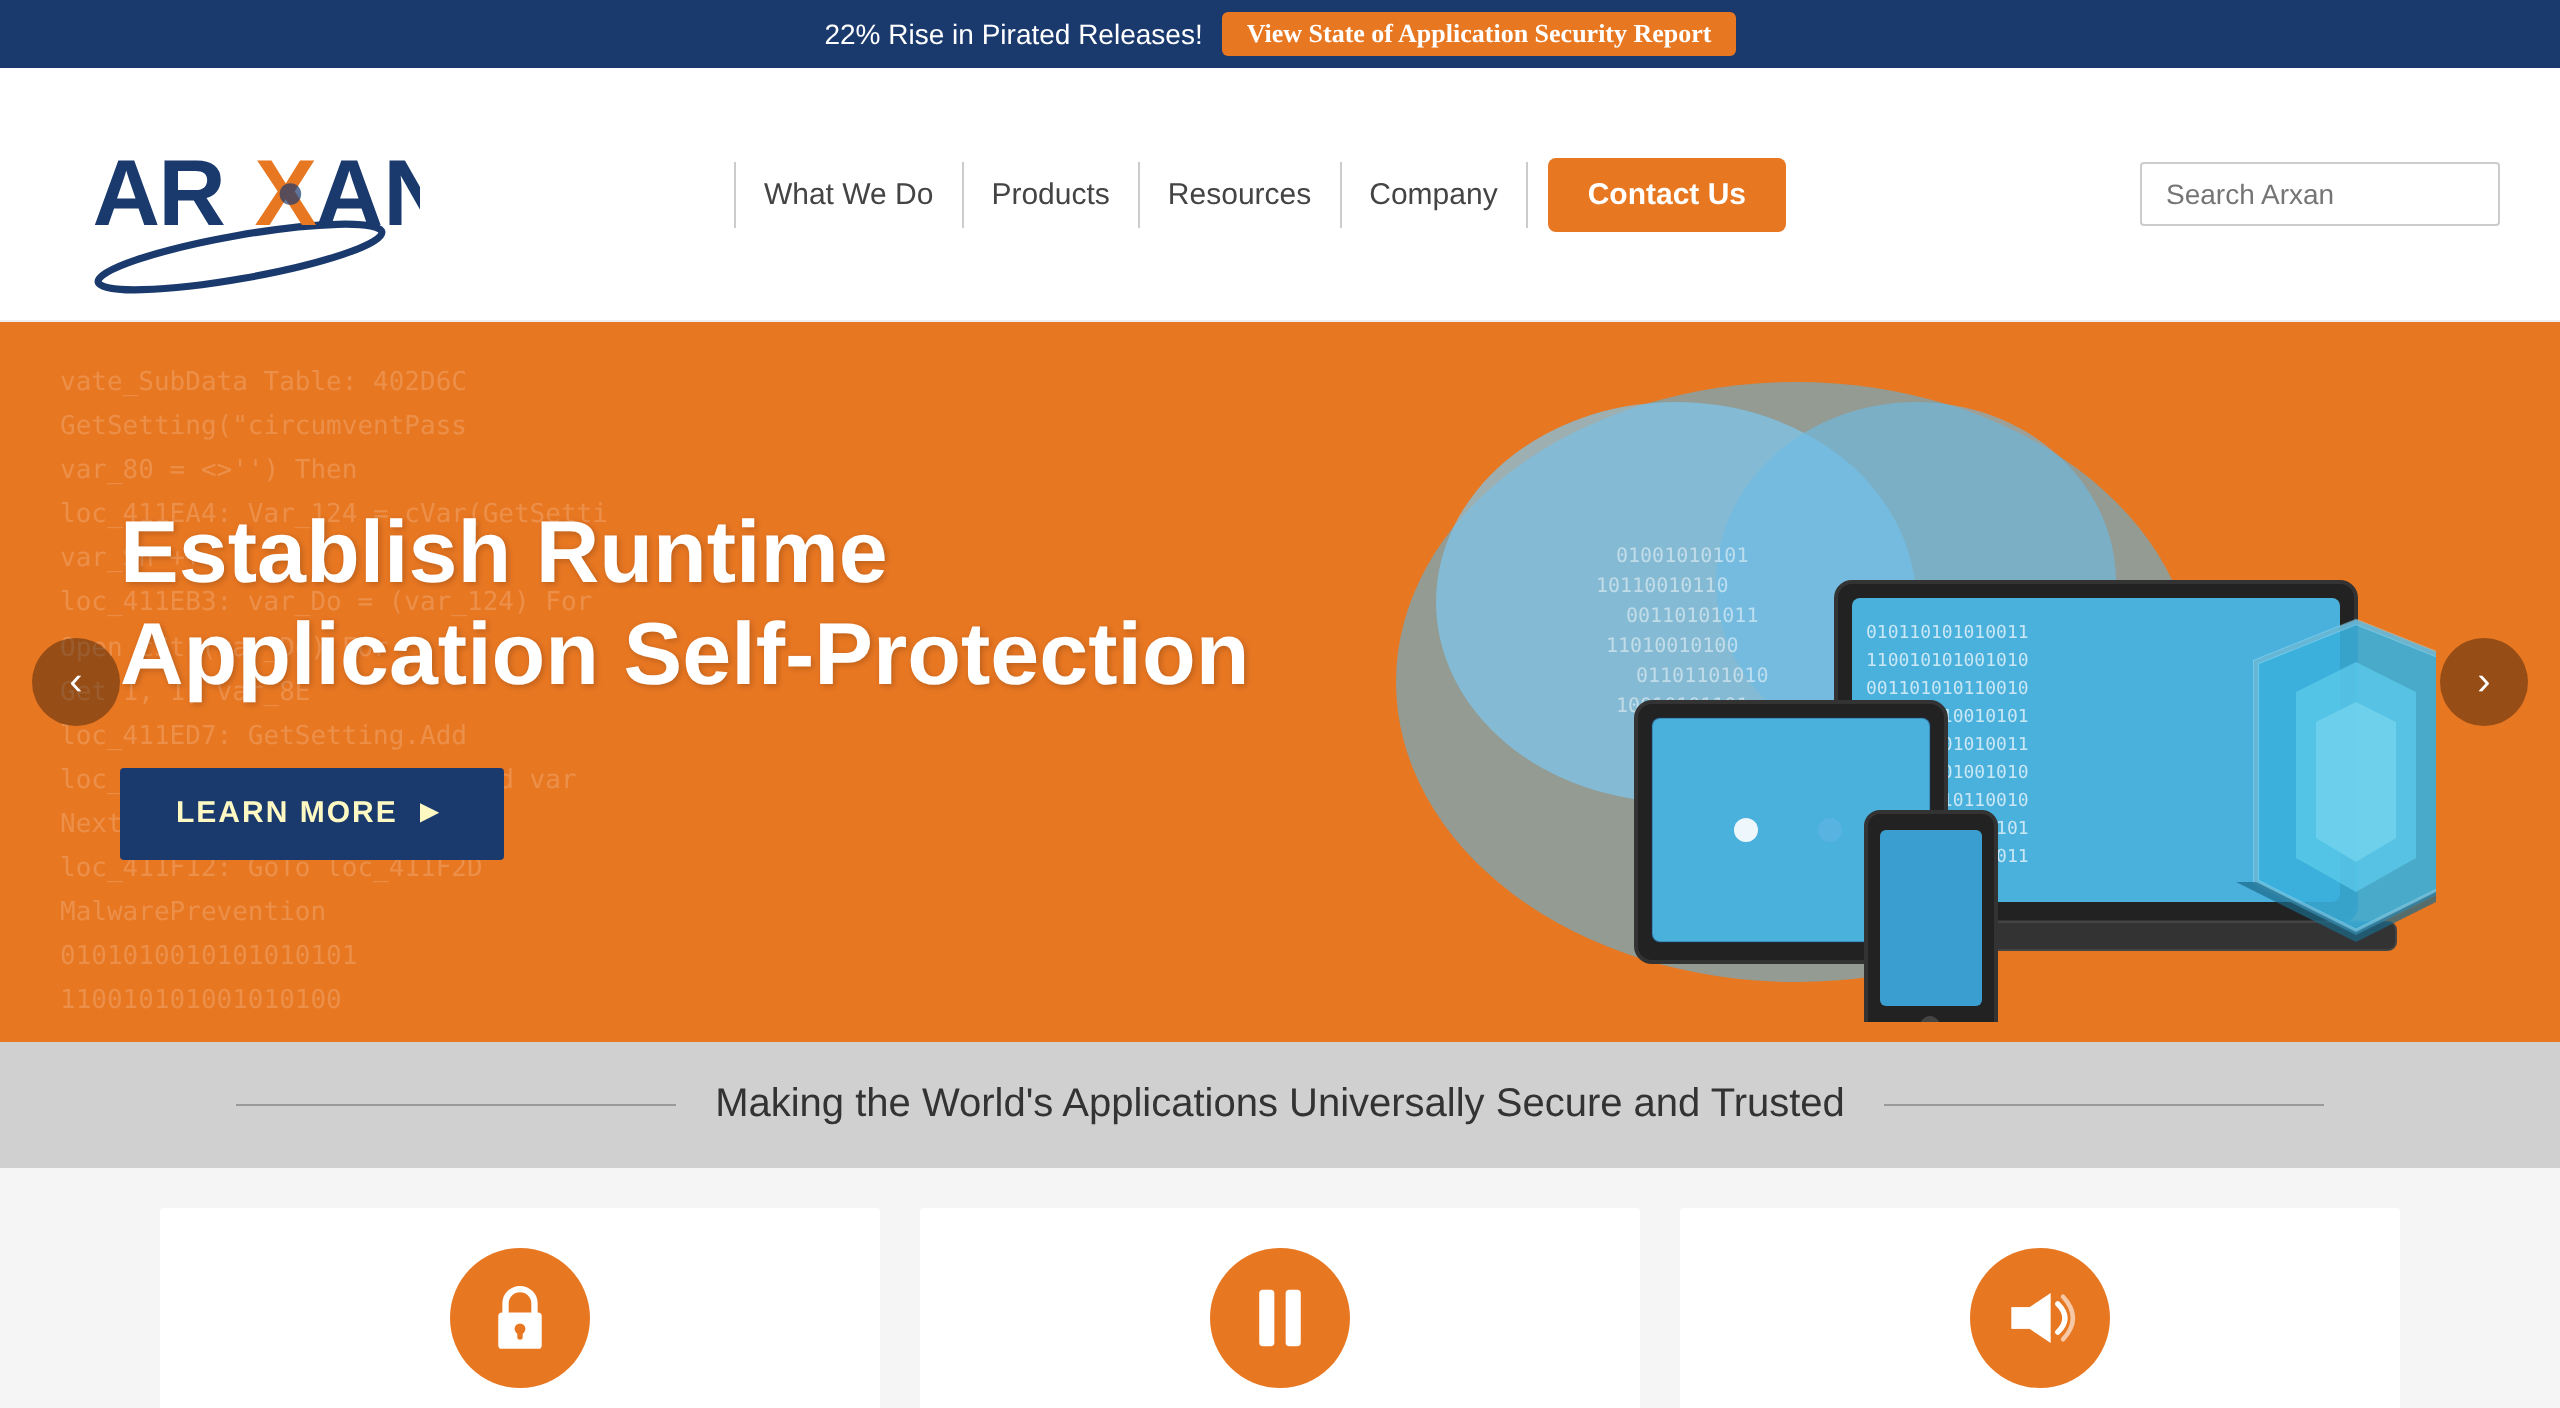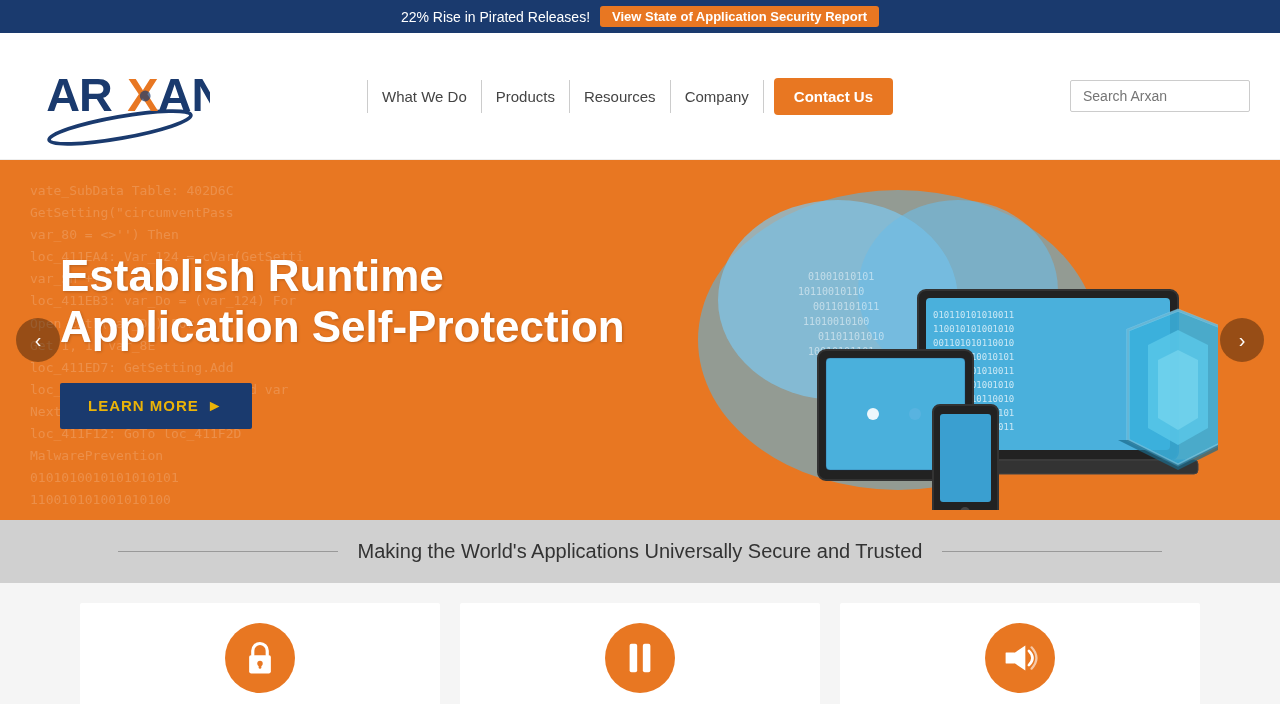--- a/index.html
+++ b/index.html
@@ -19,20 +19,21 @@
     }
     .top-banner .cta-button {
       background-color: #e87722;
       color: white;
       padding: 3px 12px;
       border-radius: 3px;
       font-size: 13px;
       font-weight: bold;
       text-decoration: none;
       display: inline-block;
+      font-family: Liberation Serif, serif;
     }
 
     
     .header {
       background: white;
       padding: 10px 30px;
       display: flex;
       align-items: center;
       justify-content: space-between;
       border-bottom: 1px solid #eee;
@@ -118,21 +119,21 @@
     .hero-title {
       color: white;
       font-size: 44px;
       font-weight: bold;
       line-height: 1.15;
       margin-bottom: 30px;
       text-shadow: 1px 1px 3px rgba(0,0,0,0.2);
     }
     .hero-btn {
       background-color: #1a3a6e;
-      color: #eab308;
+      color: #fef9c3;
       padding: 14px 28px;
       font-size: 15px;
       font-weight: bold;
       letter-spacing: 1px;
       border: none;
       cursor: pointer;
       border-radius: 2px;
       display: inline-flex;
       align-items: flex-start;
       gap: 8px;

